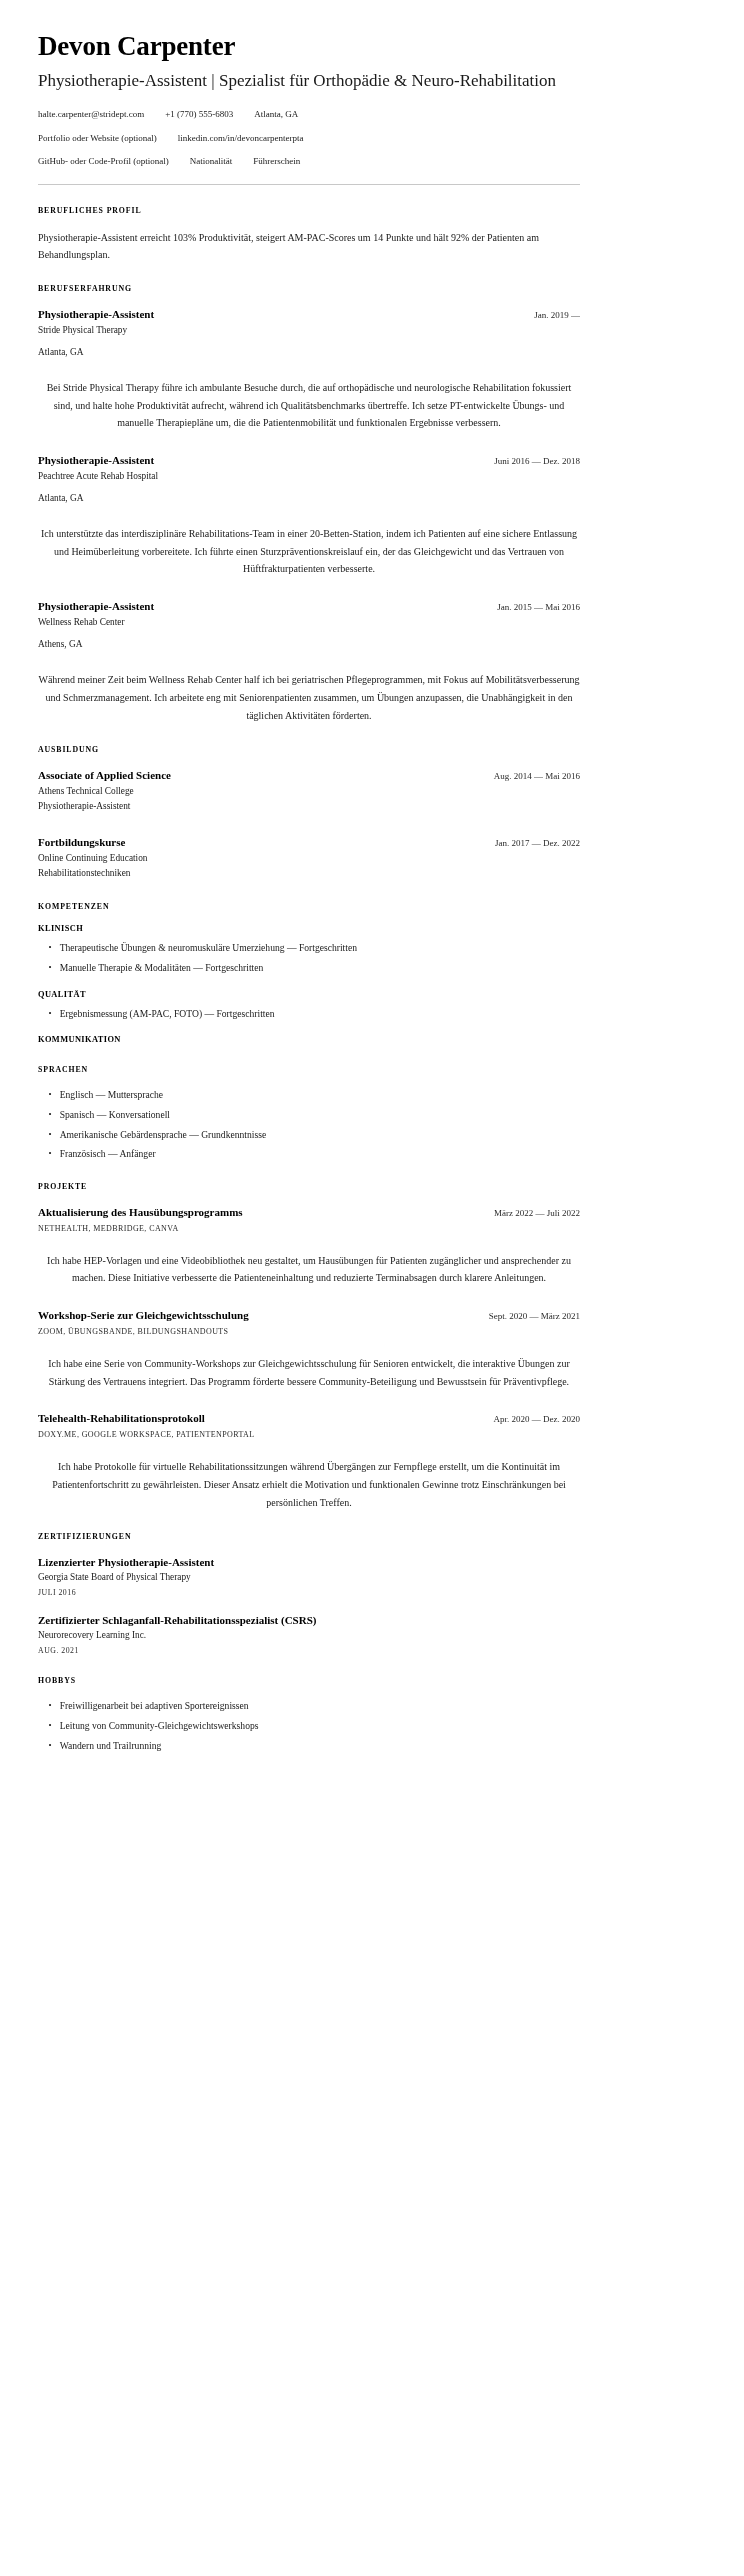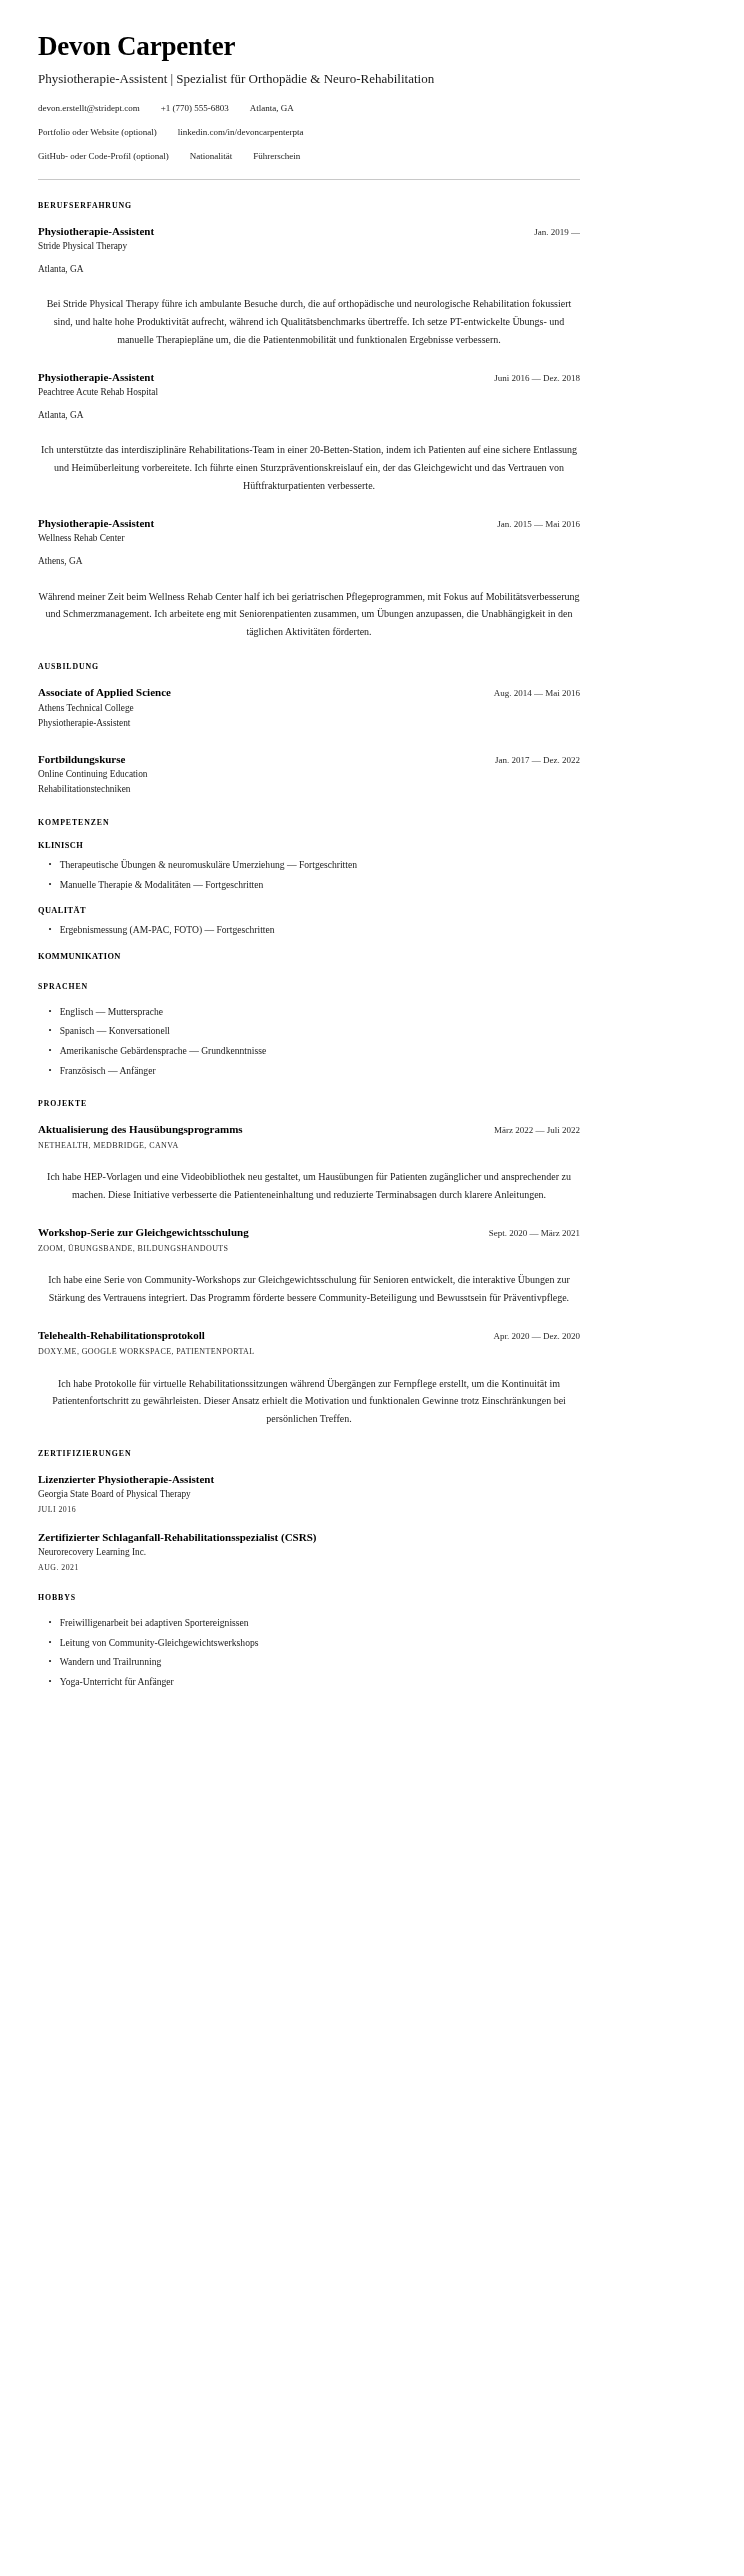--- a/index.html
+++ b/index.html
@@ -24,21 +24,21 @@
   
   .name {
     font-size: 27px;
     font-weight: bold;
     letter-spacing: -0.2px;
     line-height: 1.08;
     margin: 0 0 8.7px 0;
     color: #000000;
   }
   .headline {
-    font-size: 13px;
+    font-size: 17px;
     line-height: 1.35;
     margin: 0 0 15px 0;
     color: #1a1a1a;
   }
   .contact-row {
     font-size: 9px;
     line-height: 1.4;
     margin: 0 0 11.2px 0;
     color: #1a1a1a;
     display: flex;
@@ -175,39 +175,43 @@
 </head>
 <body>
 
 <div class="page">
 
   <header>
     <h1 class="name">Devon Carpenter</h1>
     <p class="headline">Physiotherapie-Assistent | Spezialist für Orthopädie &amp; Neuro-Rehabilitation</p>
 
     <div class="contact-row">
-      <span class="ci">devon.erstellt@stridept.com</span>
+      <span class="ci">halte.carpenter@stridept.com</span>
       <span class="ci">+1 (770) 555-6803</span>
       <span class="ci">Atlanta, GA</span>
     </div>
 
     <div class="contact-row">
       <span class="ci">Portfolio oder Website (optional)</span>
       <span class="ci">linkedin.com/in/devoncarpenterpta</span>
     </div>
 
     <div class="contact-row">
       <span class="ci">GitHub- oder Code-Profil (optional)</span>
       <span class="ci">Nationalität</span>
       <span class="ci">Führerschein</span>
     </div>
   </header>
 
   <hr class="rule">
 
+  <section class="section">
+    <h2 class="section-title">BERUFLICHES PROFIL</h2>
+    <p class="para">Physiotherapie-Assistent erreicht 103% Produktivität, steigert AM-PAC-Scores um 14 Punkte und hält 92% der Patienten am Behandlungsplan.</p>
+  </section>
 
   <section class="section">
     <h2 class="section-title">BERUFSERFAHRUNG</h2>
     <div id="experience-list">
         <div class="entry">
           <div class="entry-head">
             <h3 class="entry-title">Physiotherapie-Assistent</h3>
             <span class="entry-dates">Jan. 2019 —</span>
           </div>
           <p class="entry-org">Stride Physical Therapy</p>
@@ -334,18 +338,17 @@
         </div>
       </div>
   </section>
 
   <section class="section">
     <h2 class="section-title">HOBBYS</h2>
     <ul class="bullets" id="hobbies-list">
         <li>Freiwilligenarbeit bei adaptiven Sportereignissen</li>
         <li>Leitung von Community-Gleichgewichtswerkshops</li>
         <li>Wandern und Trailrunning</li>
-        <li>Yoga-Unterricht für Anfänger</li>
       </ul>
   </section>
 
 </div>
 
 
 </body></html>

